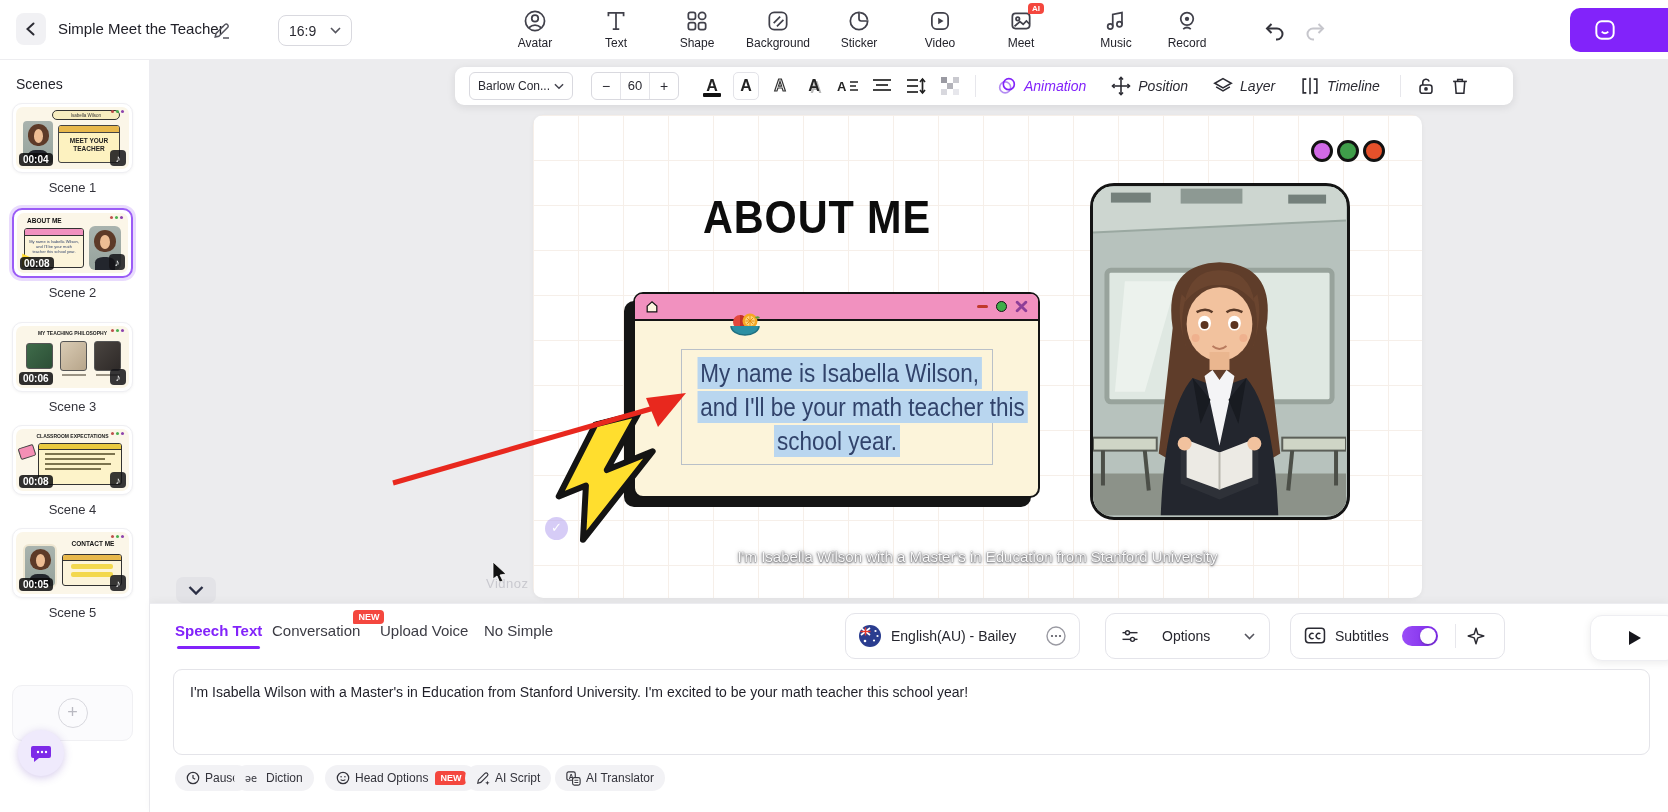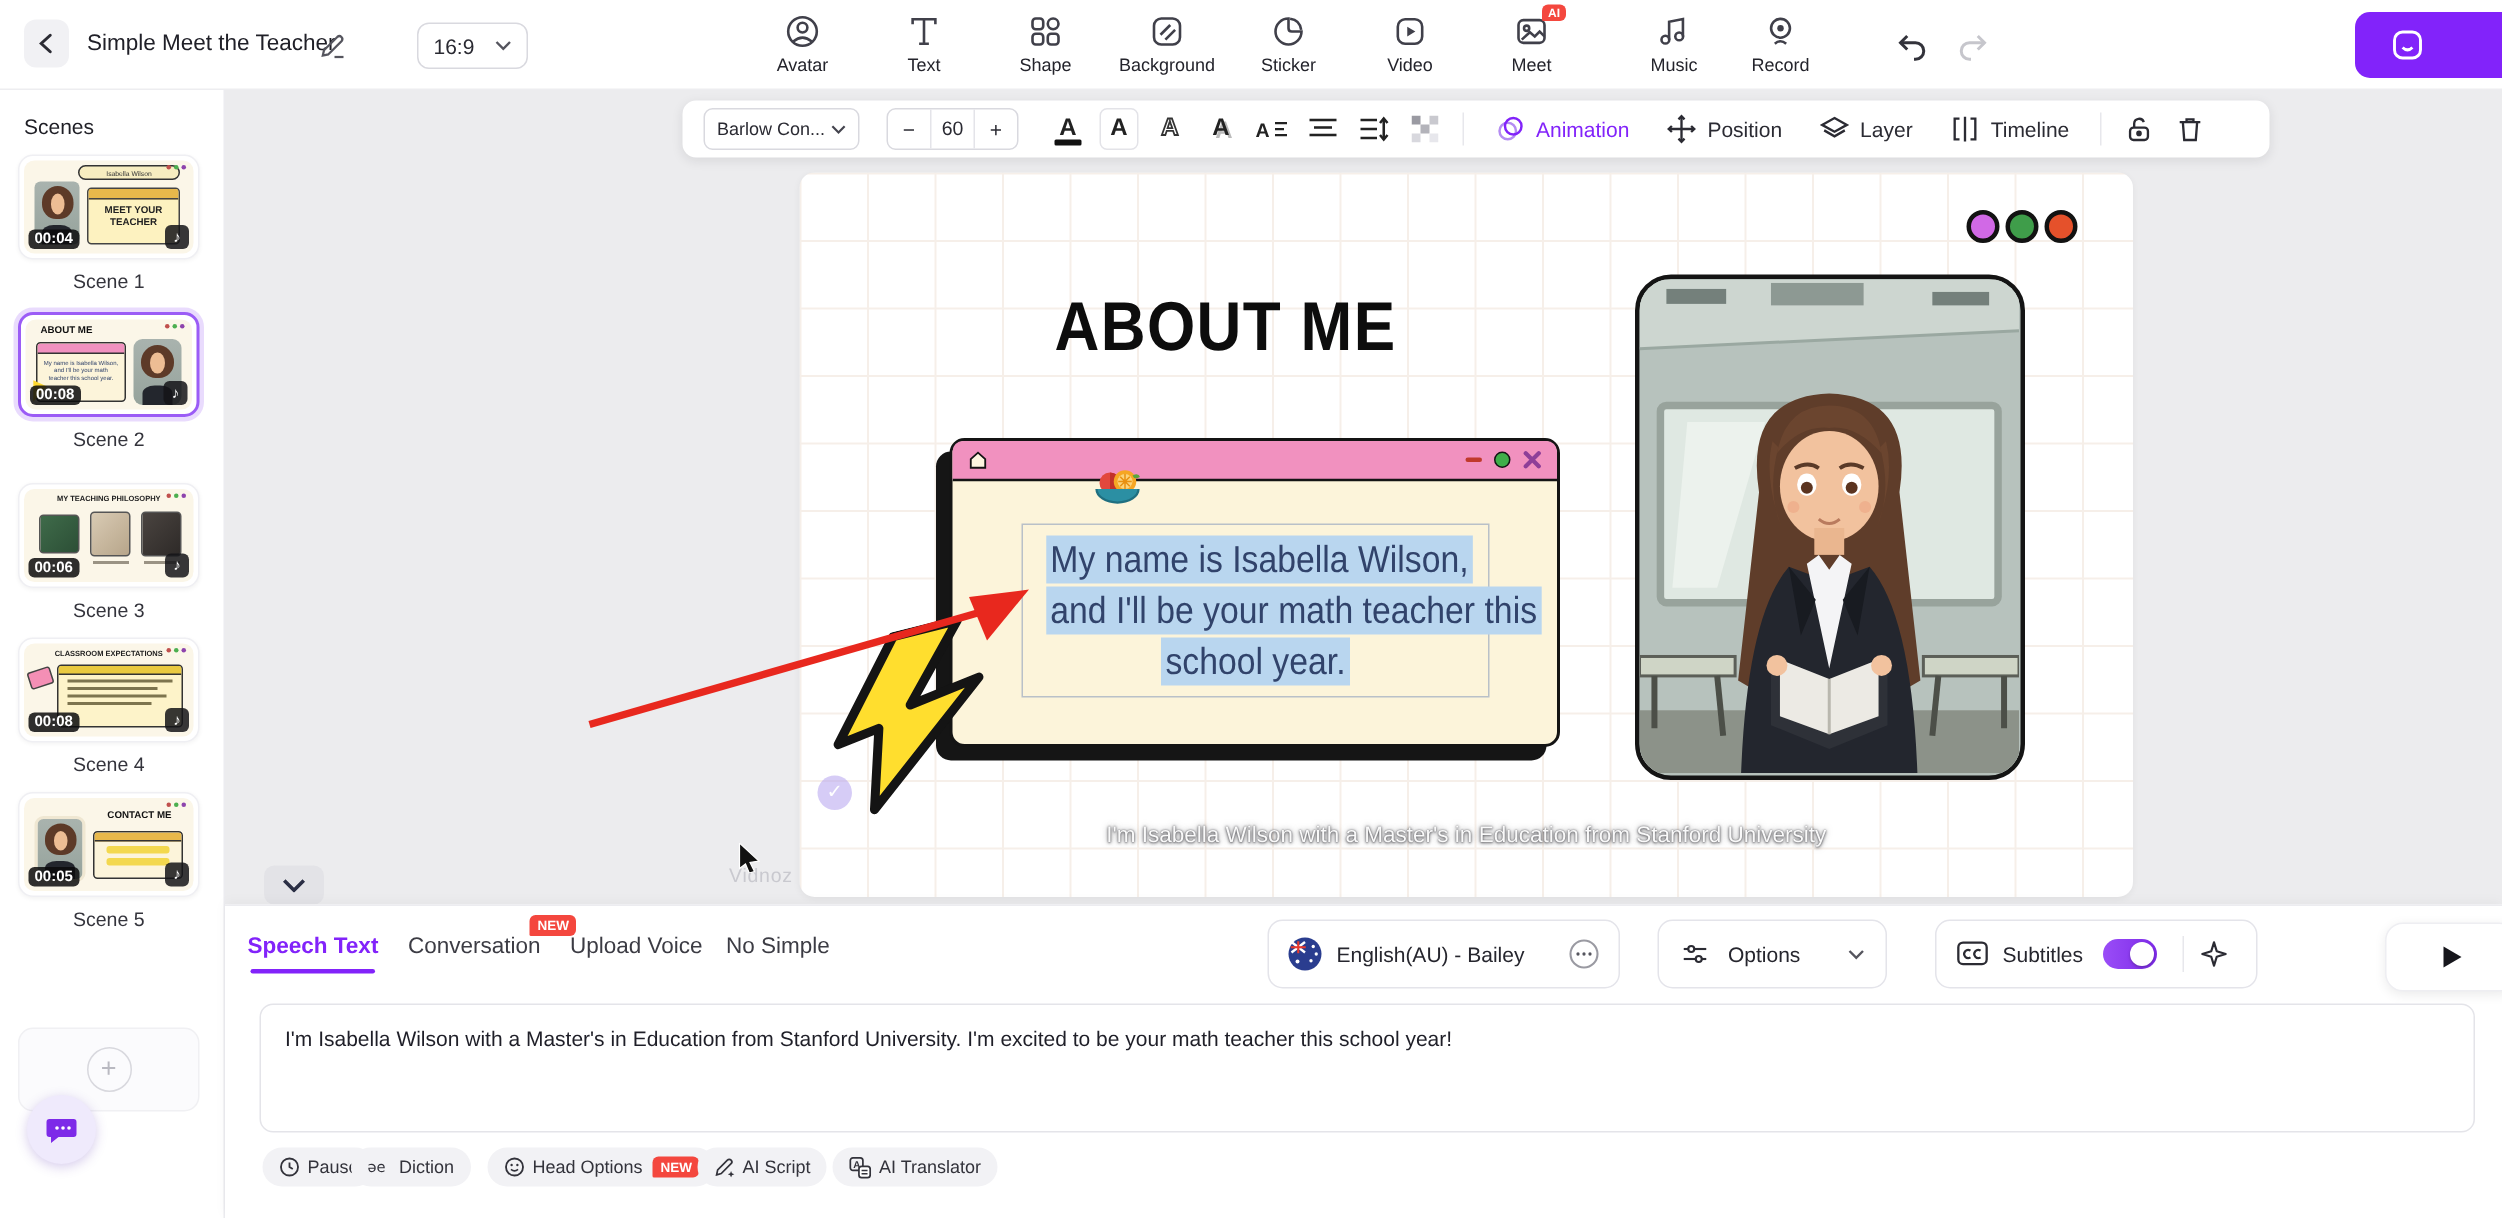--- a/index.html
+++ b/index.html
@@ -24,21 +24,21 @@
 
   
   #fmtbar { position:absolute; left:455px; top:67px; width:1058px; height:38px; background:#fff; border-radius:9px; box-shadow:0 2px 8px rgba(30,30,40,.10); display:flex; align-items:center; z-index:25; }
   .fpill { border:1px solid #d9d9df; border-radius:6px; height:28px; display:flex; align-items:center; cursor:pointer; }
   .font-select { width:104px; margin-left:14px; justify-content:space-between; padding:0 8px; font-size:12px; color:#2a2a32;align-items:center; }
   .stepper { width:88px; margin-left:18px; font-size:14px; color:#2a2a32; }
   .stepper > div { flex:1; text-align:center; line-height:26px; cursor:pointer; }
   .stepper .mid { border-left:1px solid #e4e4e9; border-right:1px solid #e4e4e9; font-size:13px; }
   .ficon { width:34px; height:28px; display:flex; align-items:center; justify-content:center; cursor:pointer; font-size:16px; font-weight:bold; color:#222; position:relative; }
   .fdiv { width:1px; height:22px; background:#e7e7ec; margin:0 8px; }
-  .ftool { display:flex; align-items:center; gap:6px; font-size:14px; color:#2b2b33; margin:0 12px; cursor:pointer; }
+  .ftool { display:flex; align-items:center; gap:6px; font-size:14px; color:#2b2b33; margin:0 12px; cursor:pointer;font-style:italic; }
   .a-underline::after { content:""; position:absolute; left:8px; right:8px; bottom:3px; height:4px; background:#111; border-radius:1px; }
   .a-box { border:1px solid #e3e3e8; border-radius:5px; width:26px; margin:0 4px; }
   .a-outline { color:#fff; -webkit-text-stroke:1.2px #333; }
   .a-shadow { text-shadow:2px 2px 0 #bbb; }
 
   
   #sidebar { position:absolute; left:0; top:60px; width:150px; height:752px; background:#fff; border-right:1px solid #ececf0; z-index:20; }
   .scenes-hdr { left:16px; top:16px; font-size:14px; color:#1f1f26; }
   .scene-card { left:12px; width:121px; height:70px; background:#fff; border:1px solid #efeff3; border-radius:10px; box-shadow:0 1px 3px rgba(0,0,0,.05); cursor:pointer; padding:3px; }
   .scene-card.sel { border:2px solid #9b5cf6; box-shadow:0 0 0 3px rgba(155,92,246,.22); }
@@ -539,21 +539,21 @@
       </svg>
   </div>
 
   <div class="abs collapse-btn">
     <svg width="16" height="9" viewBox="0 0 16 9">
         <path d="M1.5 1 L8 7.5 L14.5 1" fill="none" stroke="#2b2f45" stroke-width="2.4"></path>
       </svg>
   </div>
 
   <div id="speechpanel">
-    <div class="abs tab active" style="left:15px">Speech Text</div>
+    <div class="abs tab active" style="left:25px">Speech Text</div>
     <div class="abs tab" style="left:122px">
       <span>Conversation</span>
       <span class="new-badge" style="top:-12px;right:-24px">NEW</span>
     </div>
     <div class="abs tab" style="left:230px">Upload Voice</div>
     <div class="abs tab" style="left:334px">No Simple</div>
 
     <div class="abs ctl-pill" style="left:695px;width:235px;padding:0 12px;gap:9px">
       <svg width="24" height="24" viewBox="0 0 24 24">
         <circle cx="12" cy="12" r="11" fill="#2a3d8f"></circle>
@@ -574,21 +574,21 @@
       </svg>
       <span>English(AU) - Bailey</span>
       <svg width="22" height="22" viewBox="0 0 22 22" style="margin-left:auto">
           <circle cx="11" cy="11" r="9" fill="none" stroke="#9a9aa2" stroke-width="1.4"></circle>
           <circle cx="7" cy="11" r="1.1" fill="#55555e"></circle>
           <circle cx="11" cy="11" r="1.1" fill="#55555e"></circle>
           <circle cx="15" cy="11" r="1.1" fill="#55555e"></circle>
         </svg>
     </div>
 
-    <div class="abs ctl-pill" style="left:955px;width:153px;padding:0 14px;gap:12px">
+    <div class="abs ctl-pill" style="left:955px;width:165px;padding:0 14px;gap:22px">
       <svg width="20" height="20" viewBox="0 0 24 24" fill="none" stroke="#2b2b33" stroke-width="1.7">
           <line x1="3" y1="8" x2="21" y2="8"></line>
           <circle cx="9" cy="8" r="2.4" fill="#fff"></circle>
           <line x1="3" y1="16" x2="21" y2="16"></line>
           <circle cx="15" cy="16" r="2.4" fill="#fff"></circle>
         </svg>
       <span>Options</span>
       <svg width="11" height="7" viewBox="0 0 11 7" style="margin-left:auto">
           <path d="M1 1 L5.5 5.5 L10 1" fill="none" stroke="#55555e" stroke-width="1.6"></path>
         </svg>

